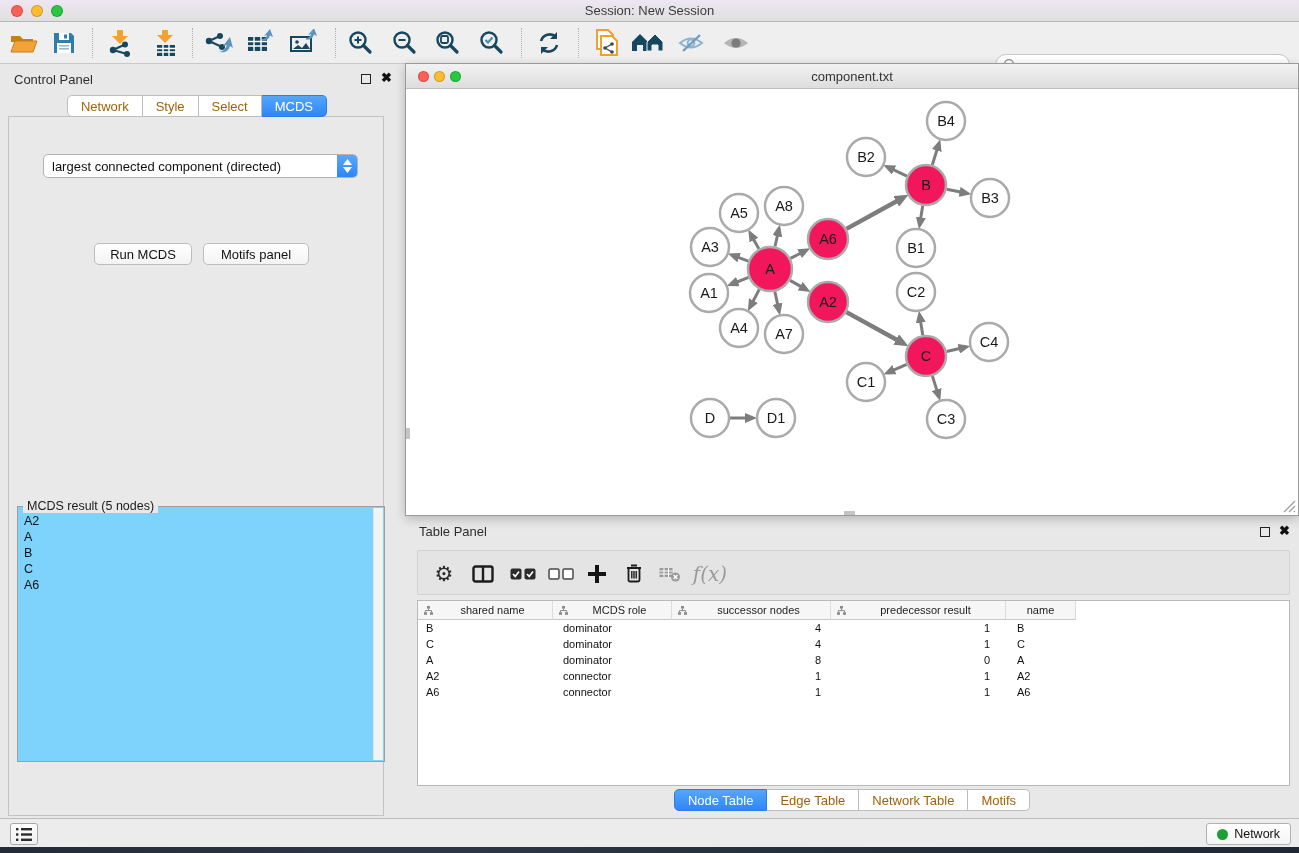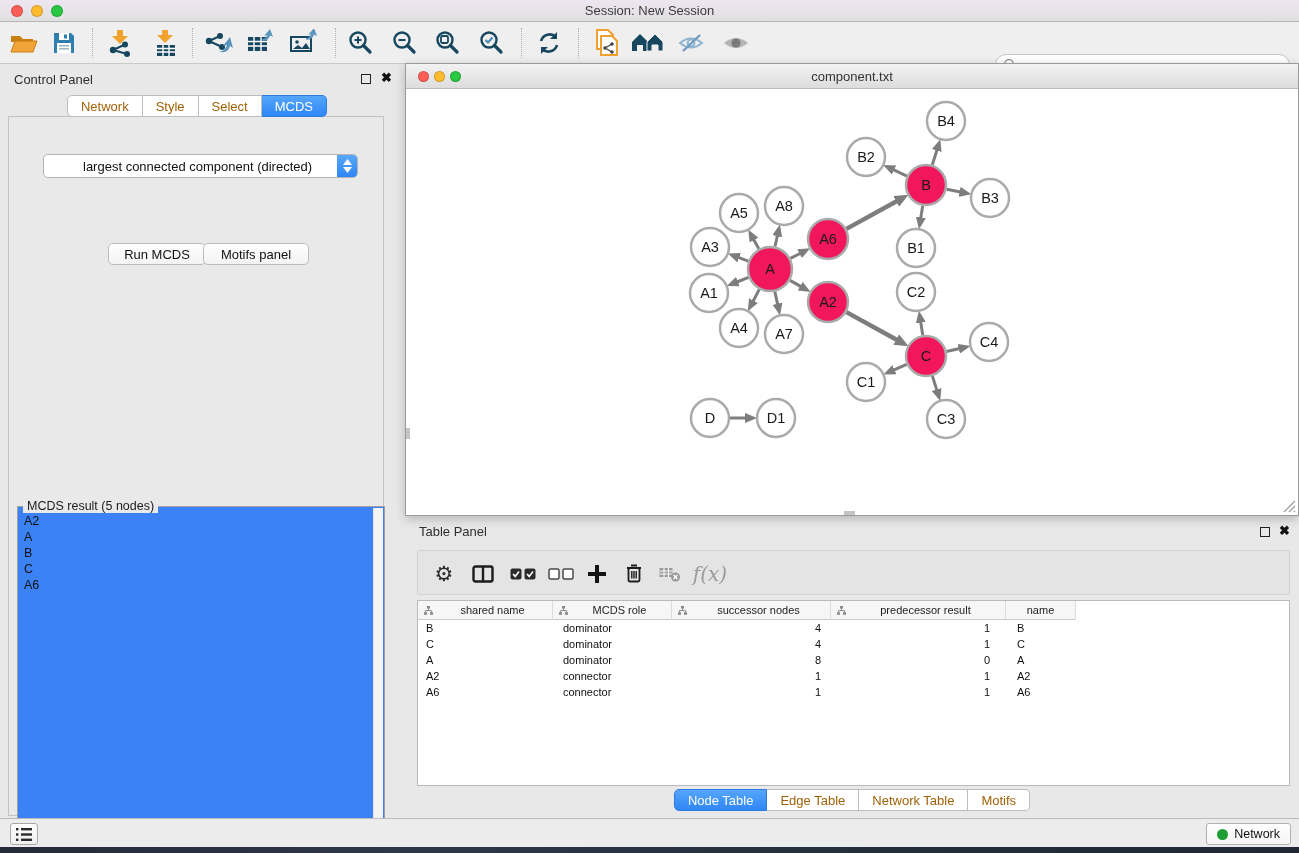--- a/index.html
+++ b/index.html
@@ -35,30 +35,30 @@
   .seg { height:22px; background:#fff; border:1px solid #bdbdbd; border-left:none;
     font-size:13px; color:#a16207; display:flex; align-items:center; padding:0 13px; cursor:default; }
   .seg:first-child { border-left:1px solid #bdbdbd; border-radius:5px 0 0 5px; }
   .seg:last-child { border-radius:0 5px 5px 0; }
   .seg.active { background:linear-gradient(#55a6fb,#2f86f6); border-color:#2f7ce0; color:#fff; }
   #cp-tabs { position:absolute; left:0; top:31px; width:100%; display:flex; justify-content:center; z-index:3; }
   #cp-body { position:absolute; left:6px; top:52px; width:376px; height:700px;
     border:1px solid #c2c2c2; background:#e9e9e9; }
   #opt-label { position:absolute; top:15px; width:100%; text-align:center; font-size:13px; color:#1d1d1d; }
   #opt-select { position:absolute; left:34px; top:37px; width:315px; height:24px; background:#fff;
-    border:1px solid #b3b3b3; border-radius:5px; display:flex; align-items:center;padding-left:31px; }
+    border:1px solid #b3b3b3; border-radius:5px; display:flex; align-items:center; }
   #opt-select .sel-text { flex:1; font-size:13px; color:#111; padding-left:8px; white-space:nowrap; }
   #opt-select .stepper { width:20px; height:22px; border-radius:0 4px 4px 0;
     background:linear-gradient(#59a8fc,#2e85f6); display:flex; flex-direction:column;
     align-items:center; justify-content:center; gap:2px; }
   .mac-btn { position:absolute; height:22px; background:linear-gradient(#ffffff,#f3f3f3);
     border:1px solid #bdbdbd; border-radius:5px; font-size:13px; color:#111;
     display:flex; align-items:center; justify-content:center; font-family:"Liberation Sans",sans-serif; }
-  #mcds-box { position:absolute; left:8px; top:389px; width:368px; height:347px;
-    border:1px solid #9f9f9f; background:#3b82f6; }
+  #mcds-box { position:absolute; left:8px; top:389px; width:368px; height:256px;
+    border:1px solid #9f9f9f; background:#7dd3fc; }
   #mcds-box .group-title { position:absolute; top:-8px; left:5px; background:#e9e9e9;
     padding:0 4px; font-size:12.5px; color:#1c1c1c; }
   #mcds-list { position:absolute; left:2px; top:6px; right:12px; bottom:2px;
     font-size:12.5px; color:#111; line-height:16px; overflow:hidden; }
   #mcds-list div { padding-left:4px; }
   #mcds-scroll { position:absolute; top:1px; right:1px; bottom:1px; width:10px;
     background:#f3f3f3; border-left:1px solid #e3e3e3; }
 
   
   #net-window { position:absolute; left:405px; top:63px; width:894px; height:453px;
@@ -266,21 +266,21 @@
       <span class="sel-text">largest connected component (directed)</span>
       <span class="stepper">
         <svg width="9" height="6" viewBox="0 0 9 6">
             <path d="M4.5 0 L9 6 H0 z" fill="#fff"></path>
           </svg>
         <svg width="9" height="6" viewBox="0 0 9 6">
             <path d="M4.5 6 L0 0 H9 z" fill="#fff"></path>
           </svg>
       </span>
     </div>
-    <div class="mac-btn" style="left:85px; top:126px; width:98px;margin-left:14px;">Run MCDS</div>
+    <div class="mac-btn" style="left:85px; top:126px; width:98px;">Run MCDS</div>
     <div class="mac-btn" style="left:194px; top:126px; width:106px;">Motifs panel</div>
     <div id="mcds-box">
       <span class="group-title">MCDS result (5 nodes)</span>
       <div id="mcds-list">
           <div>A2</div>
           <div>A</div>
           <div>B</div>
           <div>C</div>
           <div>A6</div>
         </div>

